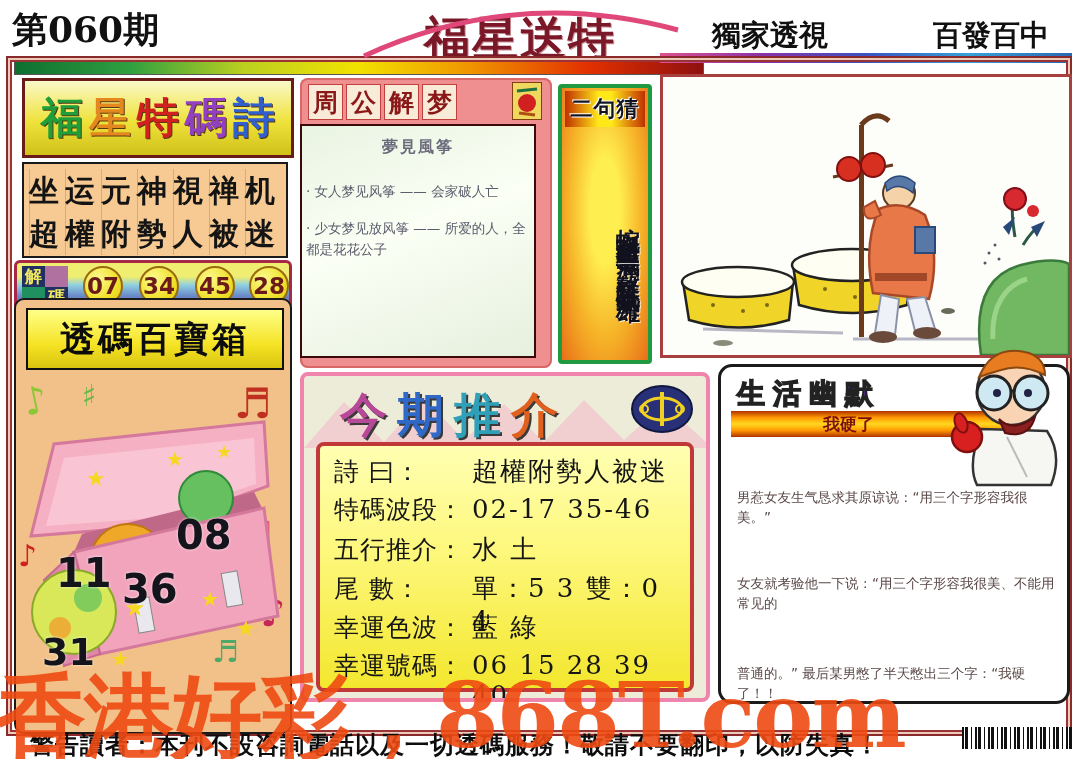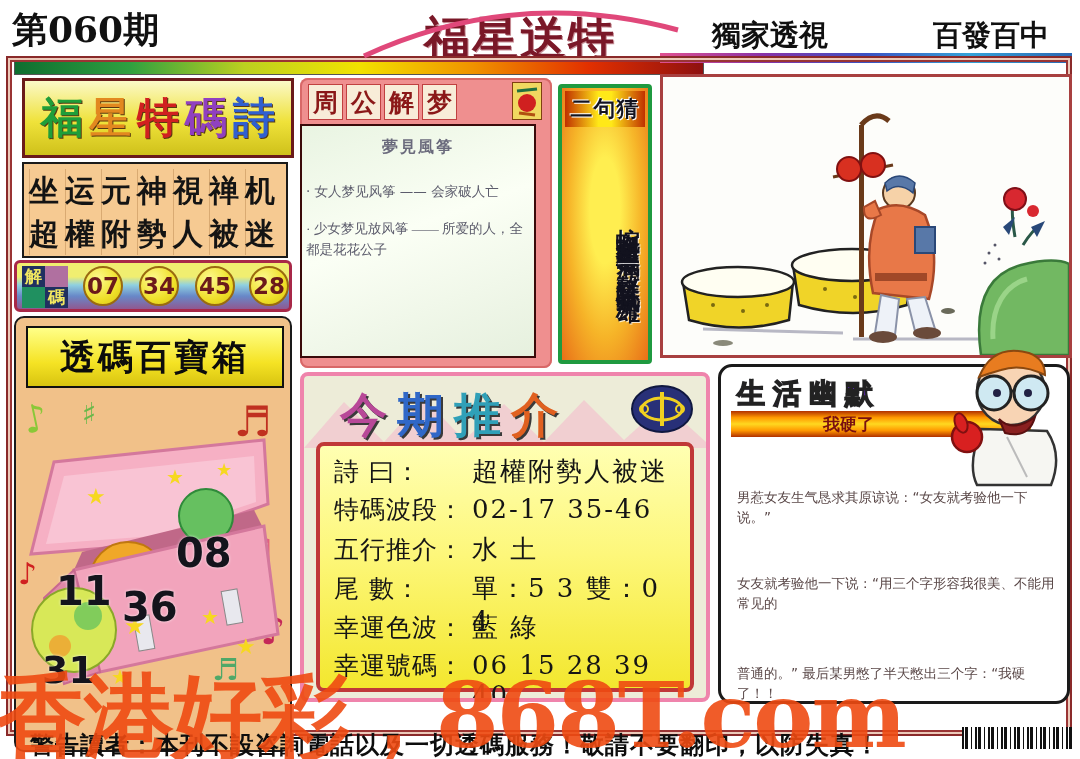--- a/index.html
+++ b/index.html
@@ -45,21 +45,21 @@
   .dl-tr{background:#b070a0;}
   .dl-bl{background:#209060;}
   .dl-br{background:#203060;color:#f2e860;}
   .ball{width:40px;height:40px;border-radius:50%;top:3px;
     background:radial-gradient(circle at 35% 30%,#fdfa8e,#efe02a 60%,#d8c410);
     border:2px solid #9a6a10;box-sizing:border-box;
     display:flex;align-items:center;justify-content:center;
     font-size:23px;font-weight:bold;color:#6b1a1a;}
   .ball0{left:66px}.ball1{left:122px}.ball2{left:178px}.ball3{left:232px}
 
-  .treasure-box{left:14px;top:316px;width:278px;height:436px;border:2px solid #1a1a1a;border-radius:10px;
+  .treasure-box{left:14px;top:298px;width:278px;height:436px;border:2px solid #1a1a1a;border-radius:10px;
     background:#f1c189;box-sizing:border-box;}
   .treasure-banner{left:10px;top:8px;width:254px;height:58px;border:2px solid #101010;
     background:linear-gradient(180deg,#ffff88,#f5e324 60%,#d8c410);
     display:flex;align-items:center;justify-content:center;
     font-size:35px;font-weight:bold;color:#0c0c0c;letter-spacing:3px;}
   .treasure-num{font-weight:bold;color:#14141c;font-size:40px;text-shadow:0 0 3px rgba(255,255,255,.8);}
   .tn0{left:40px;top:250px;}  .tn1{left:106px;top:266px;} .tn2{left:160px;top:212px;} .tn3{left:26px;top:330px;font-size:38px;}
 
   
   .dream-box{left:300px;top:78px;width:252px;height:290px;background:#ef8f8f;border-radius:8px;
@@ -221,21 +221,21 @@
     <div class="abs dream-seal">
       <svg width="28" height="36">
           <circle cx="14" cy="20" r="9" fill="#d02020"></circle>
           <path d="M4,8 L24,6" stroke="#207040" stroke-width="3"></path>
           <path d="M6,30 L22,32" stroke="#b05010" stroke-width="3"></path>
         </svg>
     </div>
     <div class="abs dream-inner">
       <div class="dream-sub serif">夢見風筝</div>
       <div class="dream-item" style="margin-top:24px;">· 女人梦见风筝 —— 会家破人亡</div>
-      <div class="dream-item" style="font-family:Liberation Serif, serif;">· 少女梦见放风筝 —— 所爱的人，全都是花花公子</div>
+      <div class="dream-item" style="">· 少女梦见放风筝 —— 所爱的人，全都是花花公子</div>
     </div>
   </div>
 
   <div class="abs couplet-box">
     <div class="couplet-title serif">二句猜</div>
     <div class="couplet-body">
       <div class="couplet-line">蜿蜒曲折毒氣涌</div>
       <div class="couplet-line">一聲怒吼氣勢雄</div>
     </div>
   </div>
@@ -363,21 +363,21 @@
         <circle cx="47" cy="56" r="17" fill="#cfe9f2" stroke="#222" stroke-width="3"></circle>
         <circle cx="84" cy="56" r="17" fill="#cfe9f2" stroke="#222" stroke-width="3"></circle>
         <line x1="63" y1="54" x2="68" y2="54" stroke="#222" stroke-width="3"></line>
         <circle cx="50" cy="56" r="4" fill="#224"></circle>
           <circle cx="81" cy="56" r="4" fill="#224"></circle>
         <path d="M52,82 Q66,96 88,80 Q82,102 58,96 Z" fill="#8a2020" stroke="#5a1010" stroke-width="2"></path>
         <circle cx="20" cy="100" r="15" fill="#d82020" stroke="#801010" stroke-width="2.5"></circle>
         <ellipse cx="14" cy="86" rx="6" ry="10" fill="#d82020" stroke="#801010" stroke-width="2" transform="rotate(-20 14 86)"></ellipse>
       </svg>
     </div>
-    <p class="humor-para hp1">男惹女友生气恳求其原谅说：“女友就考验他一下说。”</p>
+    <p class="humor-para hp1">男惹女友生气恳求其原谅说：“用三个字形容我很美。”</p>
     <p class="humor-para hp2">女友就考验他一下说：“用三个字形容我很美、不能用常见的</p>
     <p class="humor-para hp3">普通的。” 最后某男憋了半天憋出三个字：“我硬了！！</p>
   </div>
 
   <div class="abs watermark">香港好彩，868T.com</div>
 
   <div class="abs warning">警告讀者：本刊不設咨詢電話以及一切透碼服務！敬請不要翻印，以防失真！</div>
   <div class="abs barcode"></div>
 
 </div>

